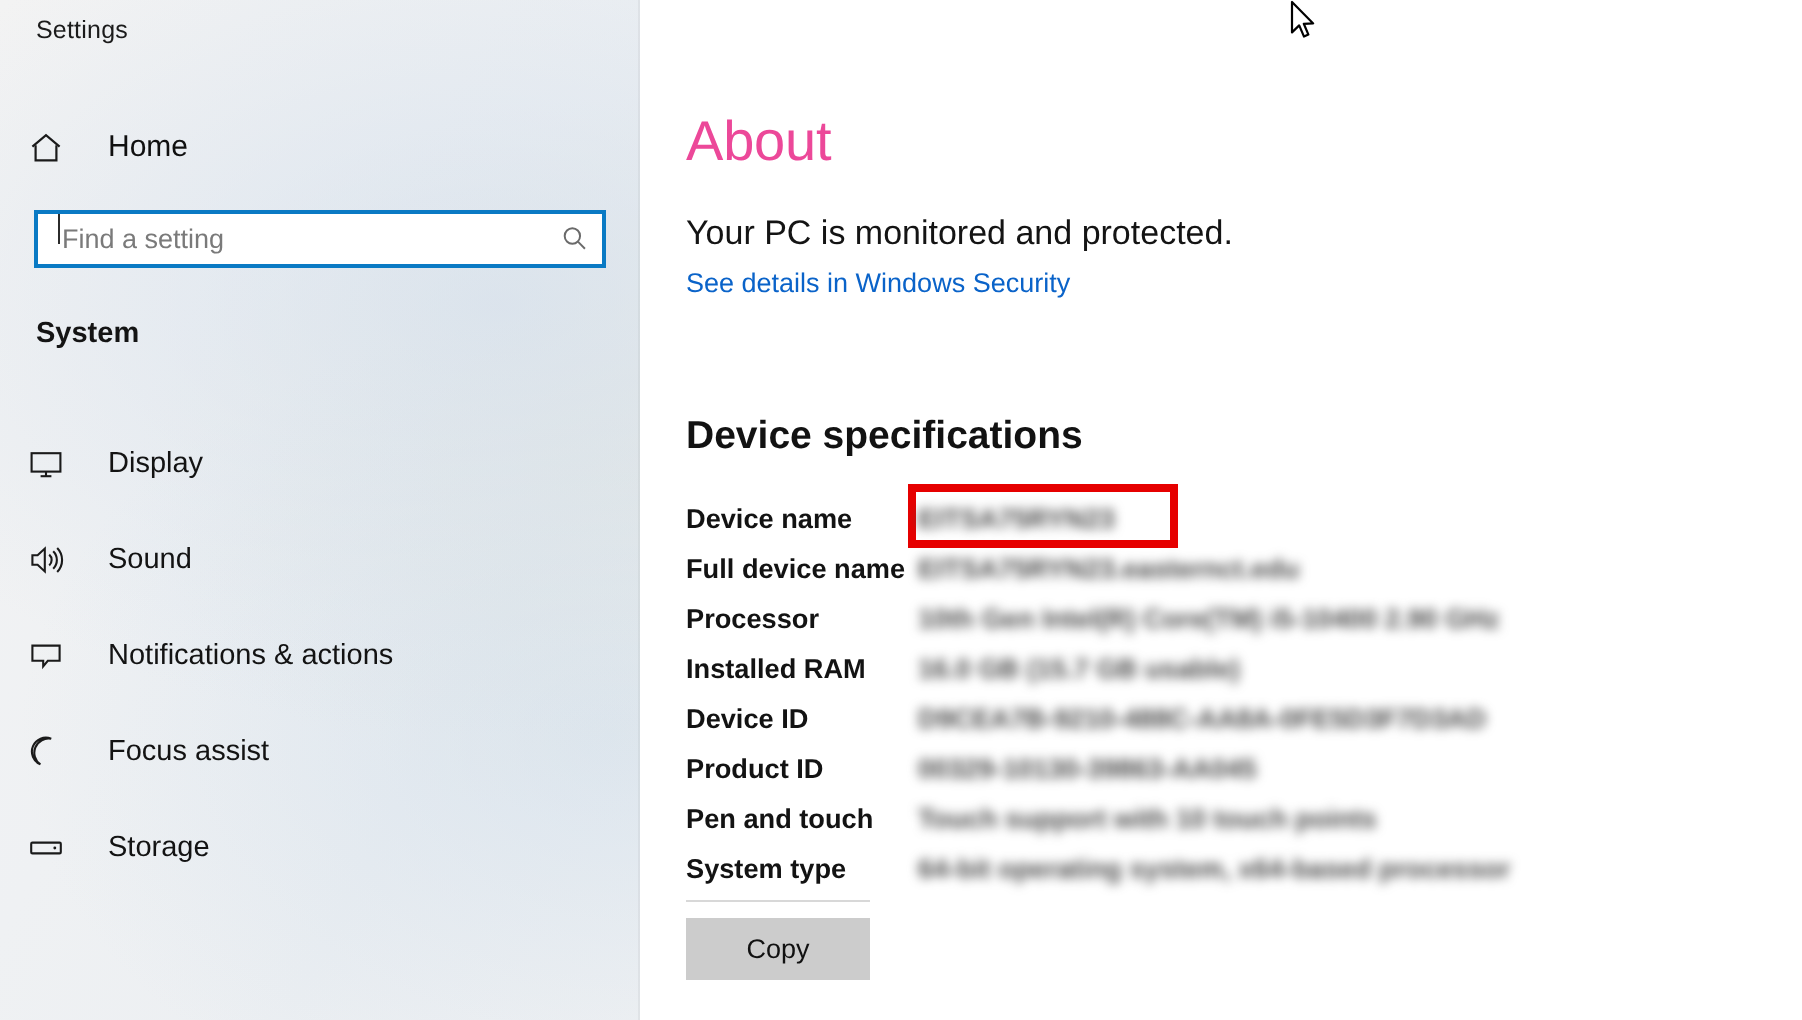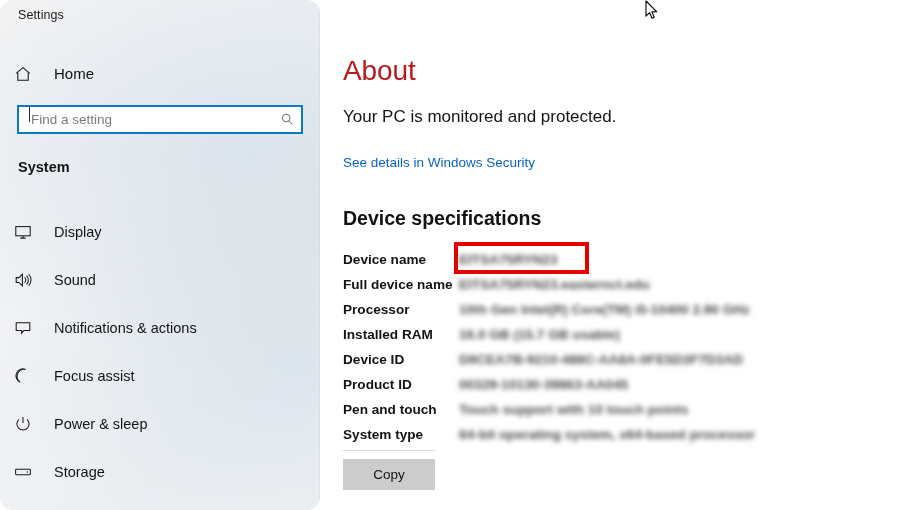--- a/index.html
+++ b/index.html
@@ -25,21 +25,20 @@
     position: relative;
     width: 320px;
     height: 510px;
     flex: 0 0 320px;
     background:
       radial-gradient(480px 300px at 78% 30%, rgba(208,221,236,0.62) 0%, rgba(208,221,236,0) 72%),
       radial-gradient(420px 300px at 95% 72%, rgba(203,219,234,0.50) 0%, rgba(203,219,234,0) 70%),
       radial-gradient(360px 260px at 100% 45%, rgba(236,233,214,0.40) 0%, rgba(236,233,214,0) 70%),
       linear-gradient(118deg, #f3f3f3 0%, #eff1f3 42%, #eceff2 70%, #f1f2f3 100%);
     overflow: hidden;
-    border-radius: 13px;
   }
   #sidebar::after {
     content: "";
     position: absolute;
     top: 0; right: 0;
     width: 1px; height: 100%;
     background: rgba(0,0,0,0.045);
   }
 
   .settings-title {
@@ -162,38 +161,38 @@
     height: 510px;
     background: #ffffff;
   }
 
   #page-title {
     position: absolute;
     left: 23px;
     top: 53px;
     font-size: 28px;
     font-weight: normal;
-    color: #b91c1c;
+    color: #ec4899;
     line-height: 36px;
     letter-spacing: -0.1px;
   }
 
   #protection-status {
     position: absolute;
     left: 23px;
     top: 105px;
     font-size: 17px;
     color: #141414;
     line-height: 23px;
   }
 
   #security-link {
     position: absolute;
     left: 23px;
-    top: 154px;
+    top: 133px;
     font-size: 13.5px;
     color: #0a63c9;
     text-decoration: none;
     line-height: 18px;
     cursor: pointer;
   }
 
   #specs-heading {
     position: absolute;
     left: 23px;
@@ -359,29 +358,20 @@
 
       <li class="nav-item">
         <span class="nav-ico">
           <svg width="18" height="18" viewBox="0 0 18 18" fill="none" stroke="#1a1a1a" stroke-width="1.05">
             <path d="M11.6 2.4 A7.1 7.1 0 0 0 6.2 15.2 A6.0 6.0 0 0 1 11.6 2.4 Z"></path>
           </svg>
         </span>
         <span class="nav-label">Focus assist</span>
       </li>
 
-      <li class="nav-item">
-        <span class="nav-ico">
-          <svg width="18" height="18" viewBox="0 0 18 18" fill="none" stroke="#1a1a1a" stroke-width="1.05">
-            <path d="M5.0 4.3 A6.1 6.1 0 1 0 13.0 4.3"></path>
-            <path d="M9 1.9 V7.9"></path>
-          </svg>
-        </span>
-        <span class="nav-label">Power &amp; sleep</span>
-      </li>
 
       <li class="nav-item">
         <span class="nav-ico">
           <svg width="18" height="18" viewBox="0 0 18 18" fill="none" stroke="#1a1a1a" stroke-width="1.05">
             <rect x="1.6" y="6.3" width="14.8" height="5.4" rx="0.6"></rect>
             <circle cx="13.4" cy="9.0" r="0.72" fill="#1a1a1a" stroke="none"></circle>
           </svg>
         </span>
         <span class="nav-label">Storage</span>
       </li>

